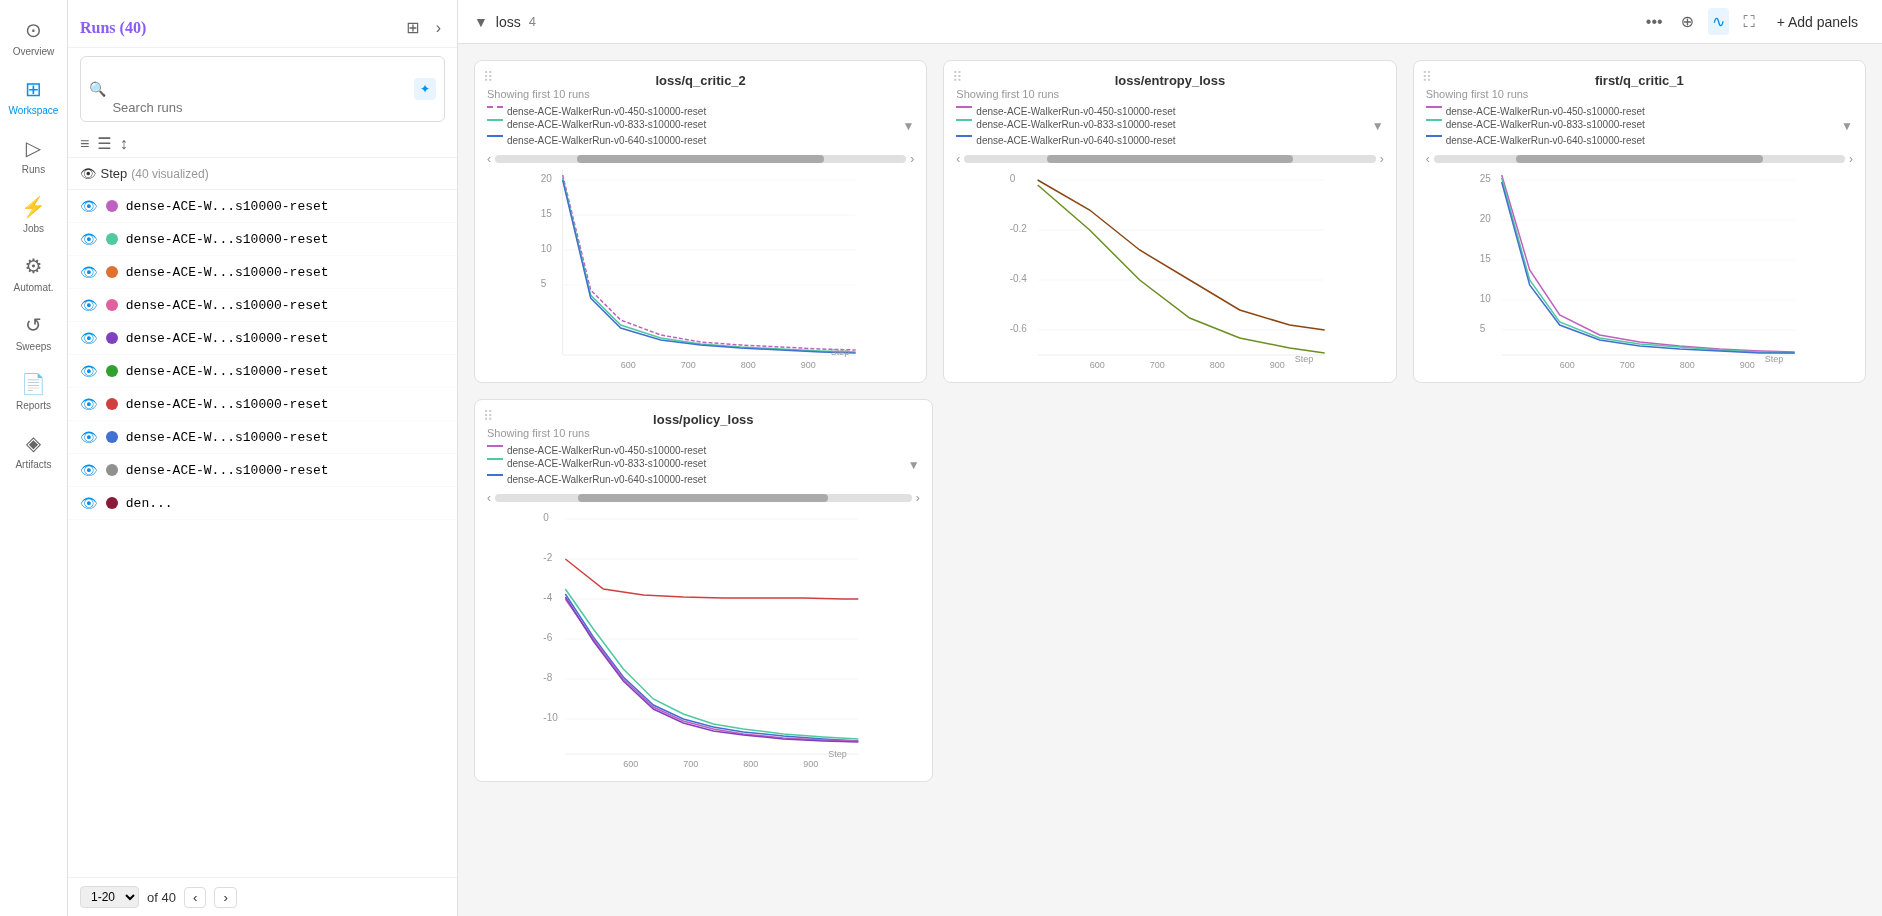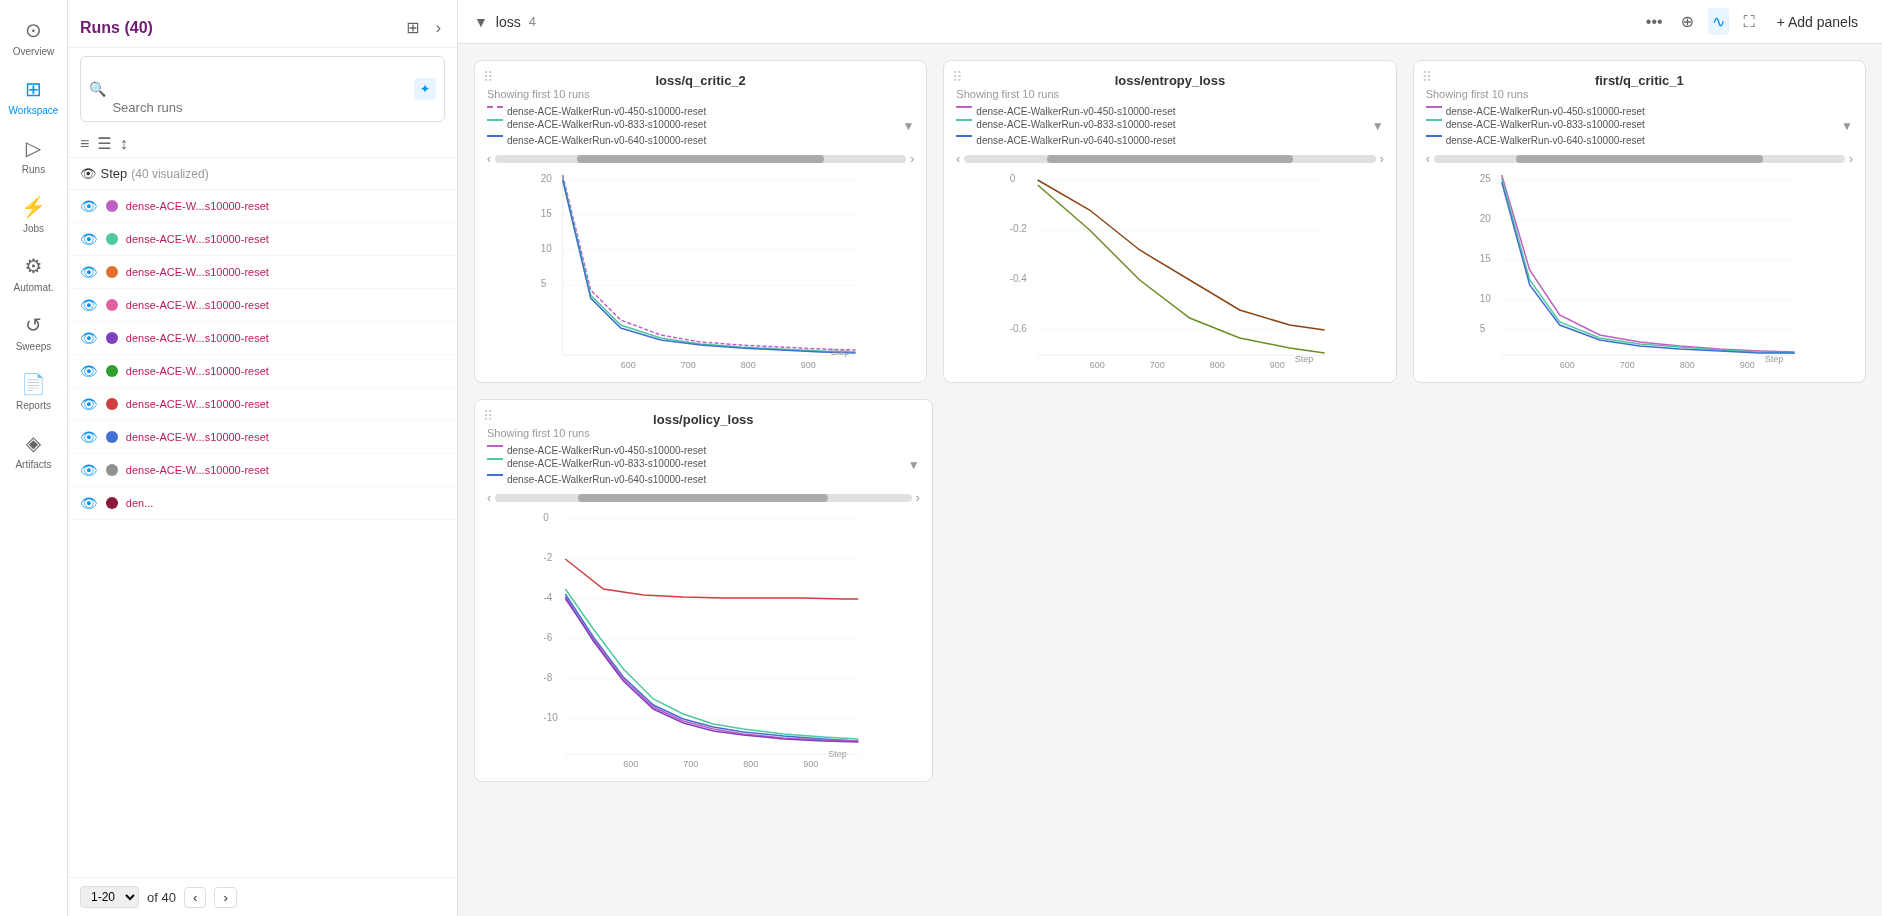--- a/index.html
+++ b/index.html
@@ -44,21 +44,22 @@
     .left-panel-header {
       display: flex;
       align-items: center;
       justify-content: space-between;
       padding: 16px 12px 8px 12px;
       border-bottom: 1px solid #f0f0f0;
     }
     .left-panel-title {
       font-size: 16px;
       font-weight: 600;
-      color: #701a75;
+      color: #8b5cf6;
+      font-family: Liberation Serif, serif;
     }
     .header-actions { display: flex; align-items: center; gap: 8px; }
     .icon-btn {
       background: none;
       border: none;
       cursor: pointer;
       color: #666;
       font-size: 16px;
       padding: 2px 4px;
       border-radius: 4px;
@@ -127,21 +128,21 @@
       cursor: pointer;
       gap: 8px;
     }
     .run-eye { color: #0090f0; font-size: 14px; }
     .run-dot {
       width: 12px;
       height: 12px;
       border-radius: 50%;
       flex-shrink: 0;
     }
-    .run-name { font-size: 11px; color: #be185d; }
+    .run-name { font-size: 13px; color: #000000; font-family: Liberation Mono, monospace; }
 
     .pagination {
       display: flex;
       align-items: center;
       justify-content: flex-start;
       padding: 8px 12px;
       border-top: 1px solid #f0f0f0;
       gap: 8px;
       font-size: 13px;
       color: #333;

